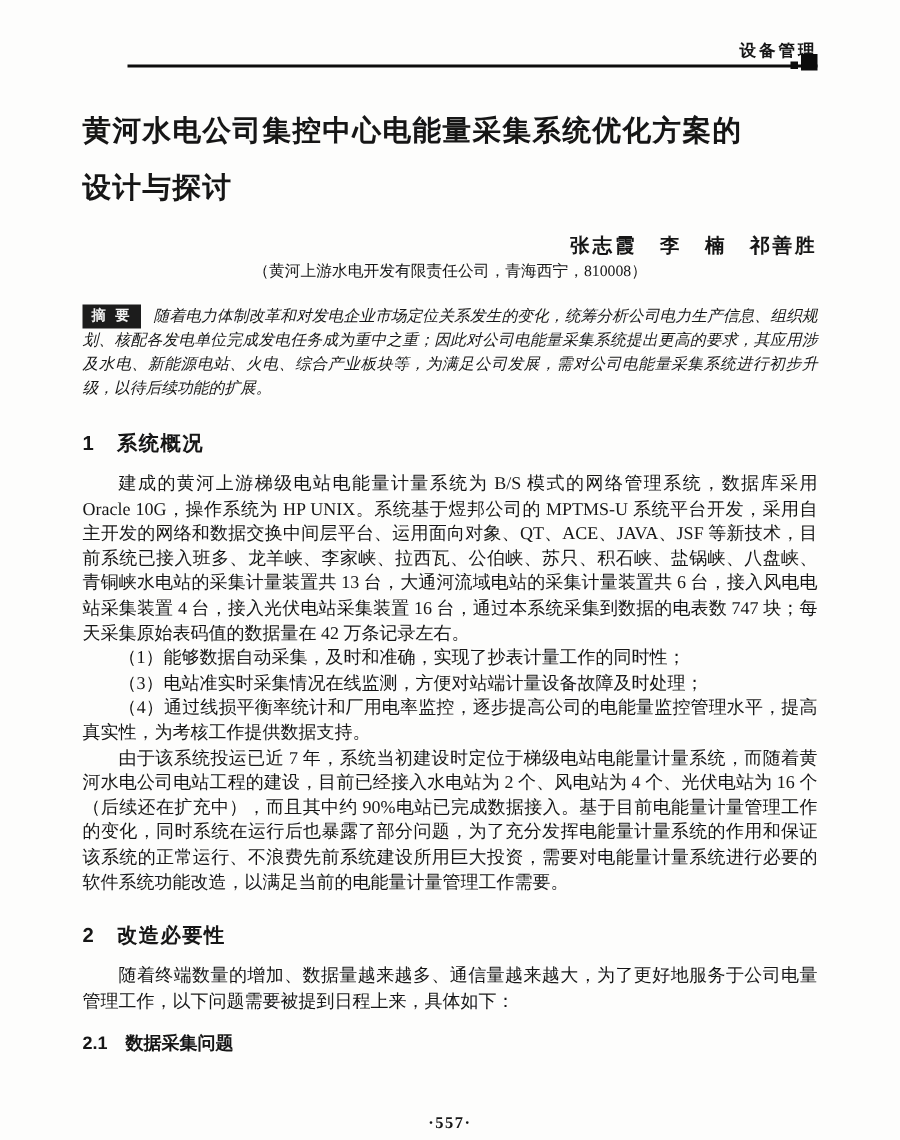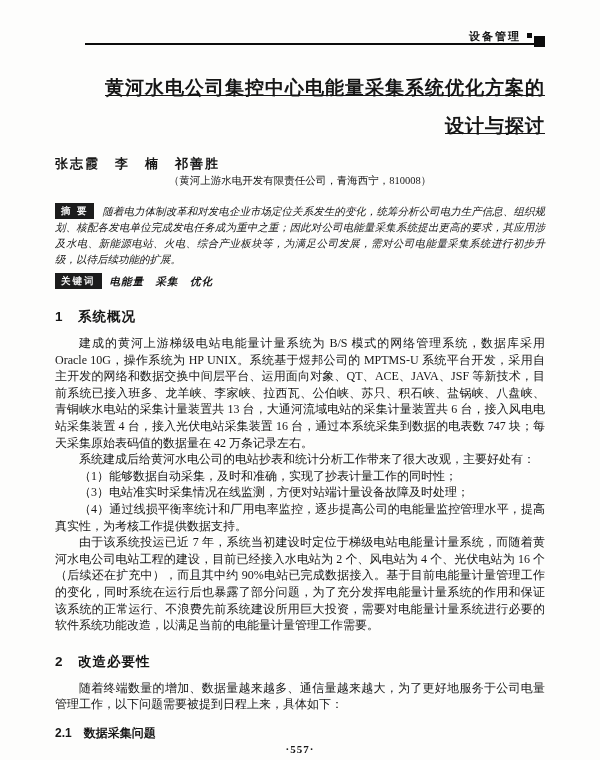--- a/index.html
+++ b/index.html
@@ -18,20 +18,21 @@
     font-family: "Liberation Serif", "DejaVu Serif", serif;
     overflow: hidden;
   }
   
   .hdr { padding-top: 27px; }
   .hdr-row {
     display: flex;
     justify-content: flex-end;
     align-items: flex-end;
     height: 16px;
+    flex-direction: column;
   }
   .hdr-label {
     font-size: 11px;
     font-weight: bold;
     letter-spacing: 2px;
     line-height: 14px;
   }
   .hdr-icon {
     position: relative;
     width: 18px;
@@ -50,29 +51,28 @@
   .hdr-rule {
     margin-left: 30px;
     border-top: 2px solid #0c0c0c;
     height: 0;
   }
   
   .title {
     margin: 24px 0 0 0;
     font-size: 19px;
     font-weight: bold;
-    text-align: right;
+    text-align: left;
     line-height: 38px;
     letter-spacing: 1px;
-    text-decoration: underline;
   }
   .title .tl { display: block; }
   .authors {
     margin-top: 10px;
-    text-align: left;
+    text-align: right;
     font-size: 13px;
     font-weight: bold;
     letter-spacing: 2px;
   }
   .affil {
     margin-top: 1px;
     text-align: center;
     font-size: 10.5px;
   }
   
@@ -156,28 +156,24 @@
     <span class="tl">设计与探讨</span>
   </h1>
 
   <div class="authors">张志霞　李　楠　祁善胜</div>
   <div class="affil">（黄河上游水电开发有限责任公司，青海西宁，810008）</div>
 
   <div class="abstract">
     <span class="tag">摘 要</span><span>随着电力体制改革和对发电企业市场定位关系发生的变化，统筹分析公司电力生产信息、组织规划、核配各发电单位完成发电任务成为重中之重；因此对公司电能量采集系统提出更高的要求，其应用涉及水电、新能源电站、火电、综合产业板块等，为满足公司发展，需对公司电能量采集系统进行初步升级，以待后续功能的扩展。</span>
   </div>
 
-  <div class="keywords">
-    <span class="tag">关键词</span><span>电能量　采集　优化</span>
-  </div>
 
   <h2 class="sec-h">1　系统概况</h2>
 
   <p class="body-p">建成的黄河上游梯级电站电能量计量系统为 B/S 模式的网络管理系统，数据库采用 Oracle 10G，操作系统为 HP UNIX。系统基于煜邦公司的 MPTMS-U 系统平台开发，采用自主开发的网络和数据交换中间层平台、运用面向对象、QT、ACE、JAVA、JSF 等新技术，目前系统已接入班多、龙羊峡、李家峡、拉西瓦、公伯峡、苏只、积石峡、盐锅峡、八盘峡、青铜峡水电站的采集计量装置共 13 台，大通河流域电站的采集计量装置共 6 台，接入风电电站采集装置 4 台，接入光伏电站采集装置 16 台，通过本系统采集到数据的电表数 747 块；每天采集原始表码值的数据量在 42 万条记录左右。</p>
-  <p class="body-p">系统建成后给黄河水电公司的电站抄表和统计分析工作带来了很大改观，主要好处有：</p>
   <p class="body-p">（1）能够数据自动采集，及时和准确，实现了抄表计量工作的同时性；</p>
   <p class="body-p">（3）电站准实时采集情况在线监测，方便对站端计量设备故障及时处理；</p>
   <p class="body-p">（4）通过线损平衡率统计和厂用电率监控，逐步提高公司的电能量监控管理水平，提高真实性，为考核工作提供数据支持。</p>
   <p class="body-p">由于该系统投运已近 7 年，系统当初建设时定位于梯级电站电能量计量系统，而随着黄河水电公司电站工程的建设，目前已经接入水电站为 2 个、风电站为 4 个、光伏电站为 16 个（后续还在扩充中），而且其中约 90%电站已完成数据接入。基于目前电能量计量管理工作的变化，同时系统在运行后也暴露了部分问题，为了充分发挥电能量计量系统的作用和保证该系统的正常运行、不浪费先前系统建设所用巨大投资，需要对电能量计量系统进行必要的软件系统功能改造，以满足当前的电能量计量管理工作需要。</p>
 
   <h2 class="sec-h">2　改造必要性</h2>
   <p class="body-p">随着终端数量的增加、数据量越来越多、通信量越来越大，为了更好地服务于公司电量管理工作，以下问题需要被提到日程上来，具体如下：</p>
 
   <h3 class="subsec-h">2.1　数据采集问题</h3>
 

